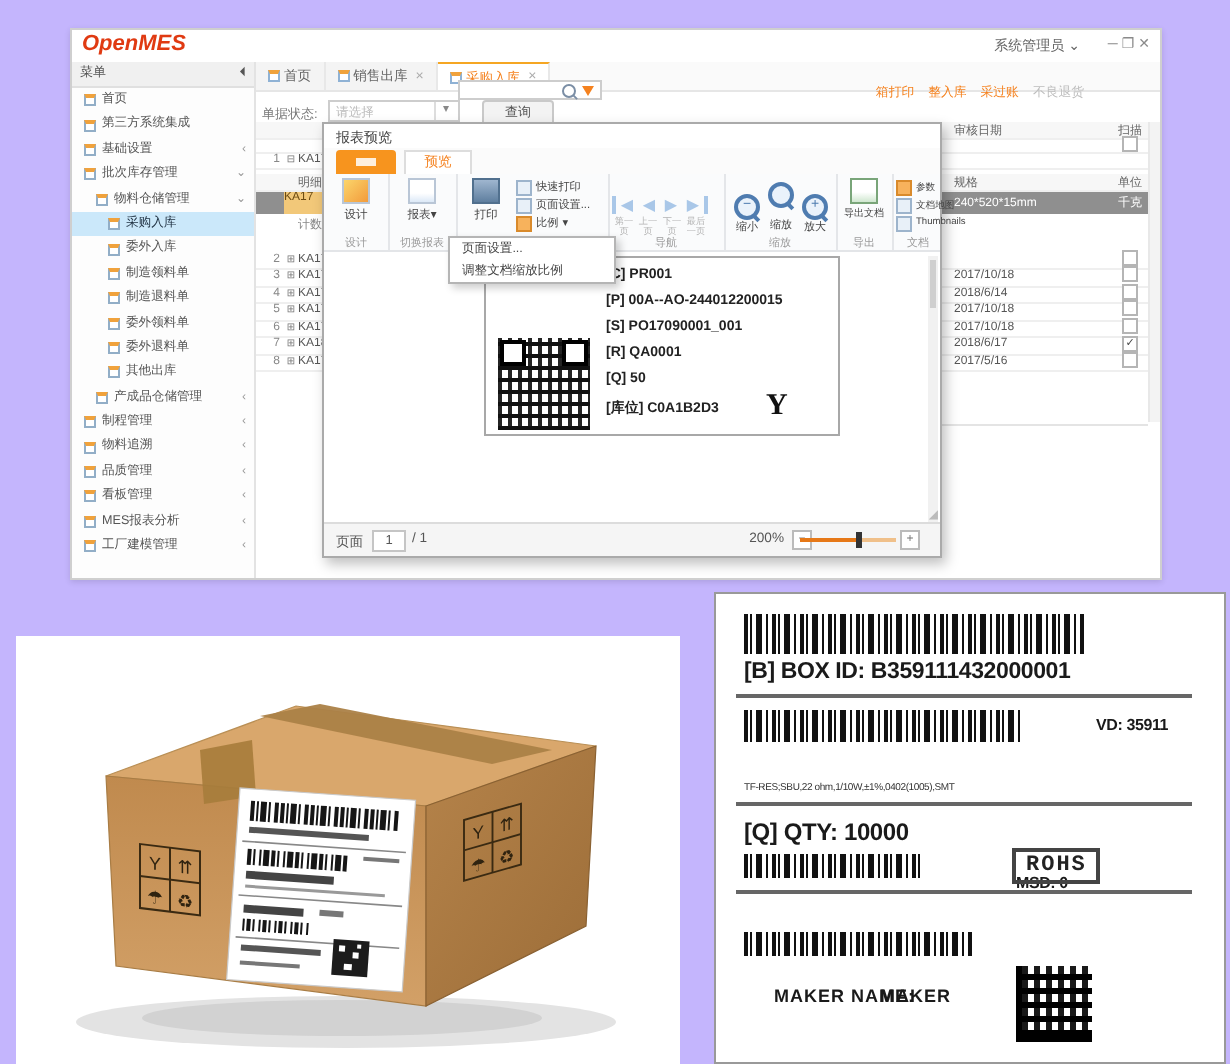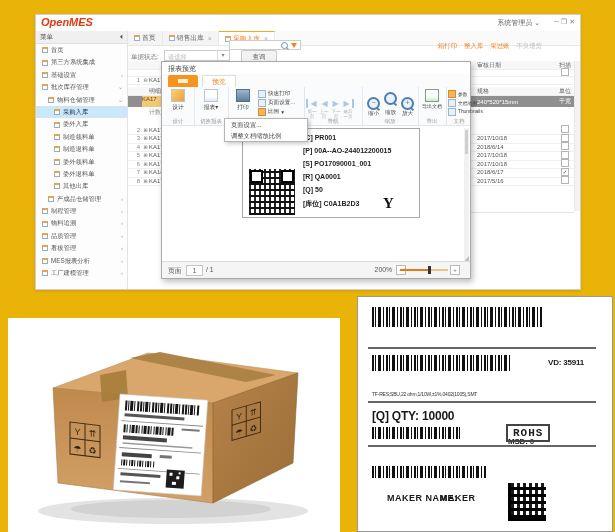--- a/index.html
+++ b/index.html
@@ -1,16 +1,16 @@
 <!DOCTYPE html>
 <html><head>
 <meta charset="utf-8">
 <style>
   html,body{margin:0;padding:0;background:#fff;}
-  .stage{position:relative;width:615px;height:532px;background:#eab308;overflow:hidden;
+  .stage{position:relative;width:615px;height:532px;background:#c4b5fd;overflow:hidden;
          font-family:"Liberation Sans","DejaVu Sans",sans-serif;color:#444;}
   .abs{position:absolute;}
   
   .app{position:absolute;left:35px;top:14px;width:546px;height:276px;background:#fff;
        border:1px solid #cfcfcf;box-shadow:0 1px 3px rgba(0,0,0,.12);box-sizing:border-box;}
   .titlebar{position:absolute;left:0;top:0;right:0;height:16px;}
   .logo{position:absolute;left:5px;top:1px;font-size:11px;font-weight:bold;font-style:italic;
         color:#e03a12;letter-spacing:0;}
   .user{position:absolute;right:40px;top:3px;font-size:7px;color:#666;}
   .winbtns{position:absolute;right:3px;top:3px;font-size:7px;color:#8a8a8a;letter-spacing:2px;}
@@ -539,20 +539,21 @@
           <rect x="62" y="78" width="3" height="3" fill="#fff"></rect>
         <rect x="58" y="84" width="4" height="3" fill="#fff"></rect>
           <rect x="64" y="74" width="2" height="2" fill="#fff"></rect>
         <rect x="6" y="86" width="30" height="2" fill="#777"></rect>
       </g>
     </svg>
   </div>
 
   <div class="biglabel">
     <div class="bc abs" style="left:14px;top:10px;width:170px;height:20px;"></div>
+    <div class="bl-txt" style="left:14px;top:33px;font-size:11.5px;">[B] BOX ID: B359111432000001</div>
     <div class="bl-hr" style="top:50px;"></div>
     <div class="bc abs" style="left:14px;top:58px;width:140px;height:16px;"></div>
     <div class="bl-txt" style="left:190px;top:61px;font-size:8px;">VD: 35911</div>
     <div class="bl-txt" style="left:14px;top:94px;font-size:5px;font-weight:normal;color:#333;">TF-RES;SBU,22 ohm,1/10W,±1%,0402(1005),SMT</div>
     <div class="bl-hr" style="top:104px;"></div>
     <div class="bl-txt" style="left:14px;top:112px;font-size:12px;">[Q] QTY: 10000</div>
     <div class="bl-txt" style="left:150px;top:114px;font-size:8px;margin-top:26px;">MSD: 0</div>
     <div class="bc abs" style="left:14px;top:130px;width:90px;height:12px;"></div>
     <div class="rohs" style="left:148px;top:127px;">ROHS</div>
     <div class="bl-hr" style="top:148px;"></div>

